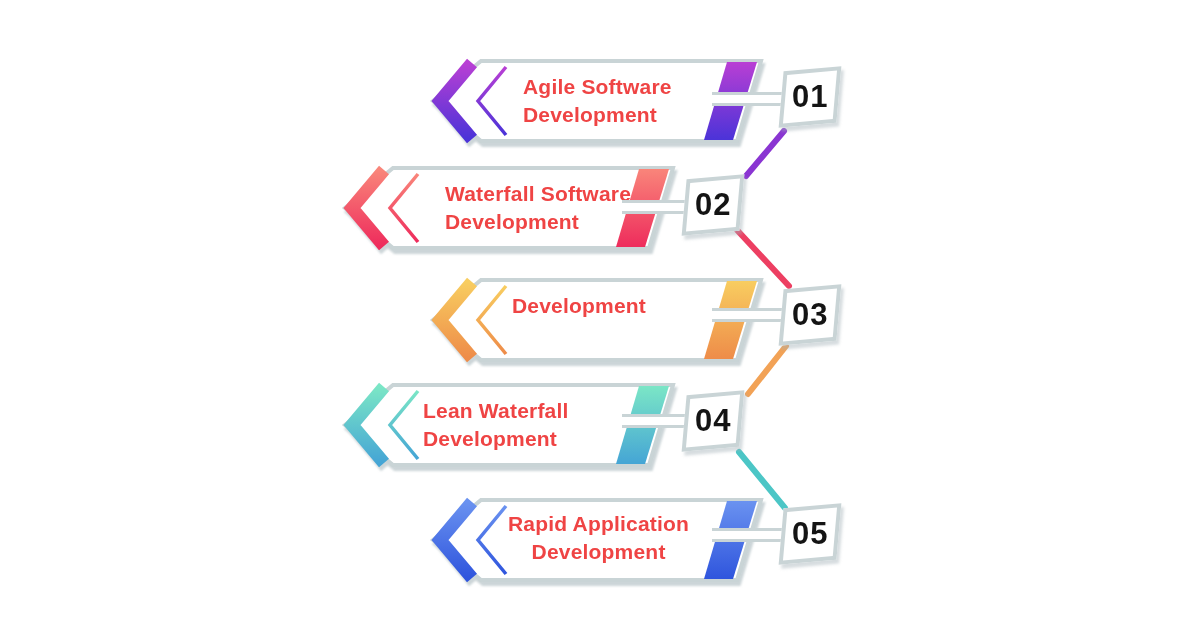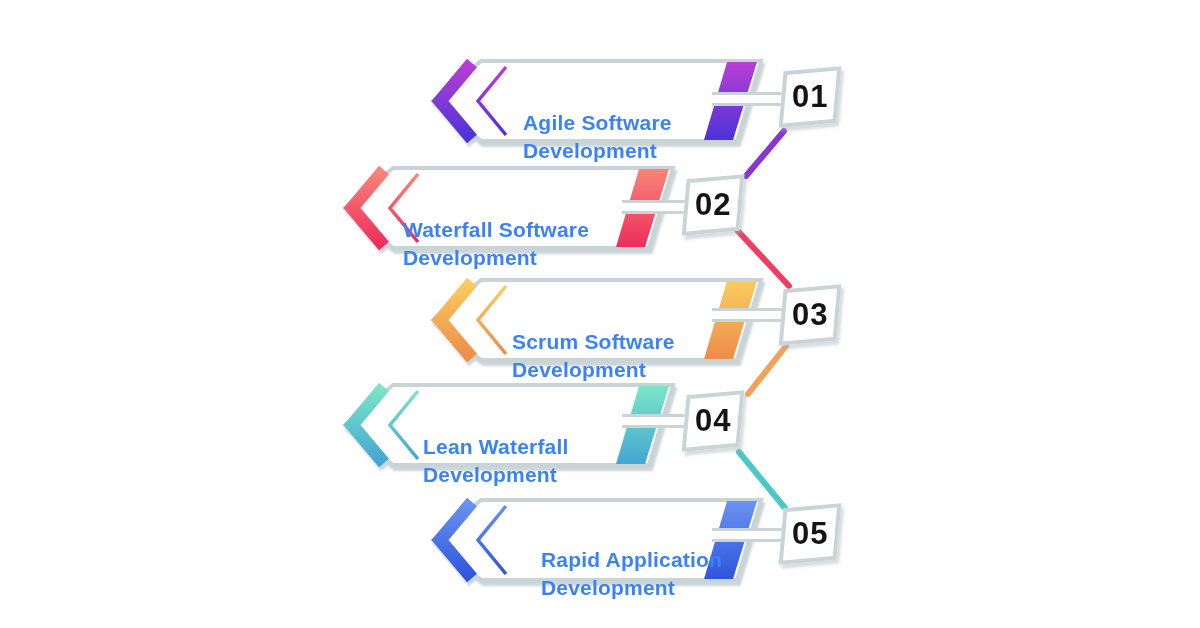--- a/index.html
+++ b/index.html
@@ -12,24 +12,23 @@
   .zigzag{position:absolute;left:0;top:0;z-index:0;}
   .zl{stroke-width:6;stroke-linecap:round;fill:none;}
   
   .banner{position:absolute;z-index:1;filter:drop-shadow(2px 4px 1px rgba(163,178,184,.55));}
   .outline{fill:#ffffff;stroke:#c9d4d6;stroke-width:4;stroke-linejoin:miter;}
   .chev{fill:none;stroke-linecap:butt;stroke-linejoin:miter;}
   .chev-thick{stroke-width:13;}
   .chev-thin{stroke-width:3.5;}
   
   .title{
-    position:absolute;z-index:2;color:#3b82f6;
+    position:absolute;z-index:2;color:#ef4444;
     font-size:21px;font-weight:700;line-height:28px;letter-spacing:.2px;
     white-space:nowrap;
-    margin-top:36px;
   }
   
   .bar{
     position:absolute;z-index:2;height:8px;background:#ffffff;
     border-top:3px solid #c9d4d6;border-bottom:3px solid #c9d4d6;
   }
   
   .numbox{
     position:absolute;z-index:3;width:50px;height:48px;background:#ffffff;
     border:4px solid #c9d4d6;transform:rotate(-5deg) skewX(-10deg);
@@ -37,30 +36,30 @@
     display:flex;align-items:center;justify-content:center;
   }
   .num{
     transform:skewX(10deg) rotate(5deg);
     font-size:31px;font-weight:800;color:#141414;letter-spacing:1px;
   }
   
   .r0-banner{left:429px;top:53px;}   .r0-title{left:523px;top:73px;}
   .r0-bar{left:712px;top:92px;width:72px;}   .r0-box{left:781px;top:69px;}
 
-  .r1-banner{left:341px;top:160px;}  .r1-title{left:403px;top:180px;}
+  .r1-banner{left:341px;top:160px;}  .r1-title{left:445px;top:180px;}
   .r1-bar{left:622px;top:200px;width:66px;}  .r1-box{left:684px;top:177px;}
 
   .r2-banner{left:429px;top:272px;}  .r2-title{left:512px;top:292px;}
   .r2-bar{left:712px;top:308px;width:72px;}  .r2-box{left:781px;top:287px;}
 
   .r3-banner{left:341px;top:377px;}  .r3-title{left:423px;top:397px;}
   .r3-bar{left:622px;top:414px;width:66px;}  .r3-box{left:684px;top:393px;}
 
-  .r4-banner{left:429px;top:492px;}  .r4-title{left:541px;top:510px;}
+  .r4-banner{left:429px;top:492px;}  .r4-title{left:508px;top:510px;text-align:center;}
   .r4-bar{left:712px;top:528px;width:72px;}  .r4-box{left:781px;top:506px;}
 </style>
 </head>
 <body>
 
 <div class="canvas">
 
   <svg class="zigzag" width="1200" height="628" viewBox="0 0 1200 628">
     <line class="zl" x1="784" y1="131" x2="746" y2="176" stroke="#8a35d2"></line>
     <line class="zl" x1="737" y1="230" x2="789" y2="286" stroke="#ed3f62"></line>
@@ -116,21 +115,20 @@
       <stop offset="0" stop-color="#f8cd60"></stop>
       <stop offset="1" stop-color="#ee8c49"></stop>
     </linearGradient>
       </defs>
     <path class="outline" d="M4 48 L52 8 H332 L308 88 H52 Z"></path>
     <polyline class="chev chev-thick" points="43,10 11,48 43,86" stroke="url(#g2)"></polyline>
     <polyline class="chev chev-thin" points="77,14 49,48 77,82" stroke="url(#g2)"></polyline>
     <polygon points="298,9 328,9 304,87 275,87" fill="url(#g2)"></polygon>
   </svg>
   <div class="title r2-title">
-    <div>Scrum Software</div>
     <div>Development</div>
   </div>
   <div class="bar r2-bar"></div>
   <div class="numbox r2-box">
     <span class="num">03</span>
   </div>
 
   <svg class="banner r3-banner" width="340" height="96" viewBox="0 0 340 96">
     <defs>
         <linearGradient id="g3" x1="0" y1="0" x2="0" y2="1">

